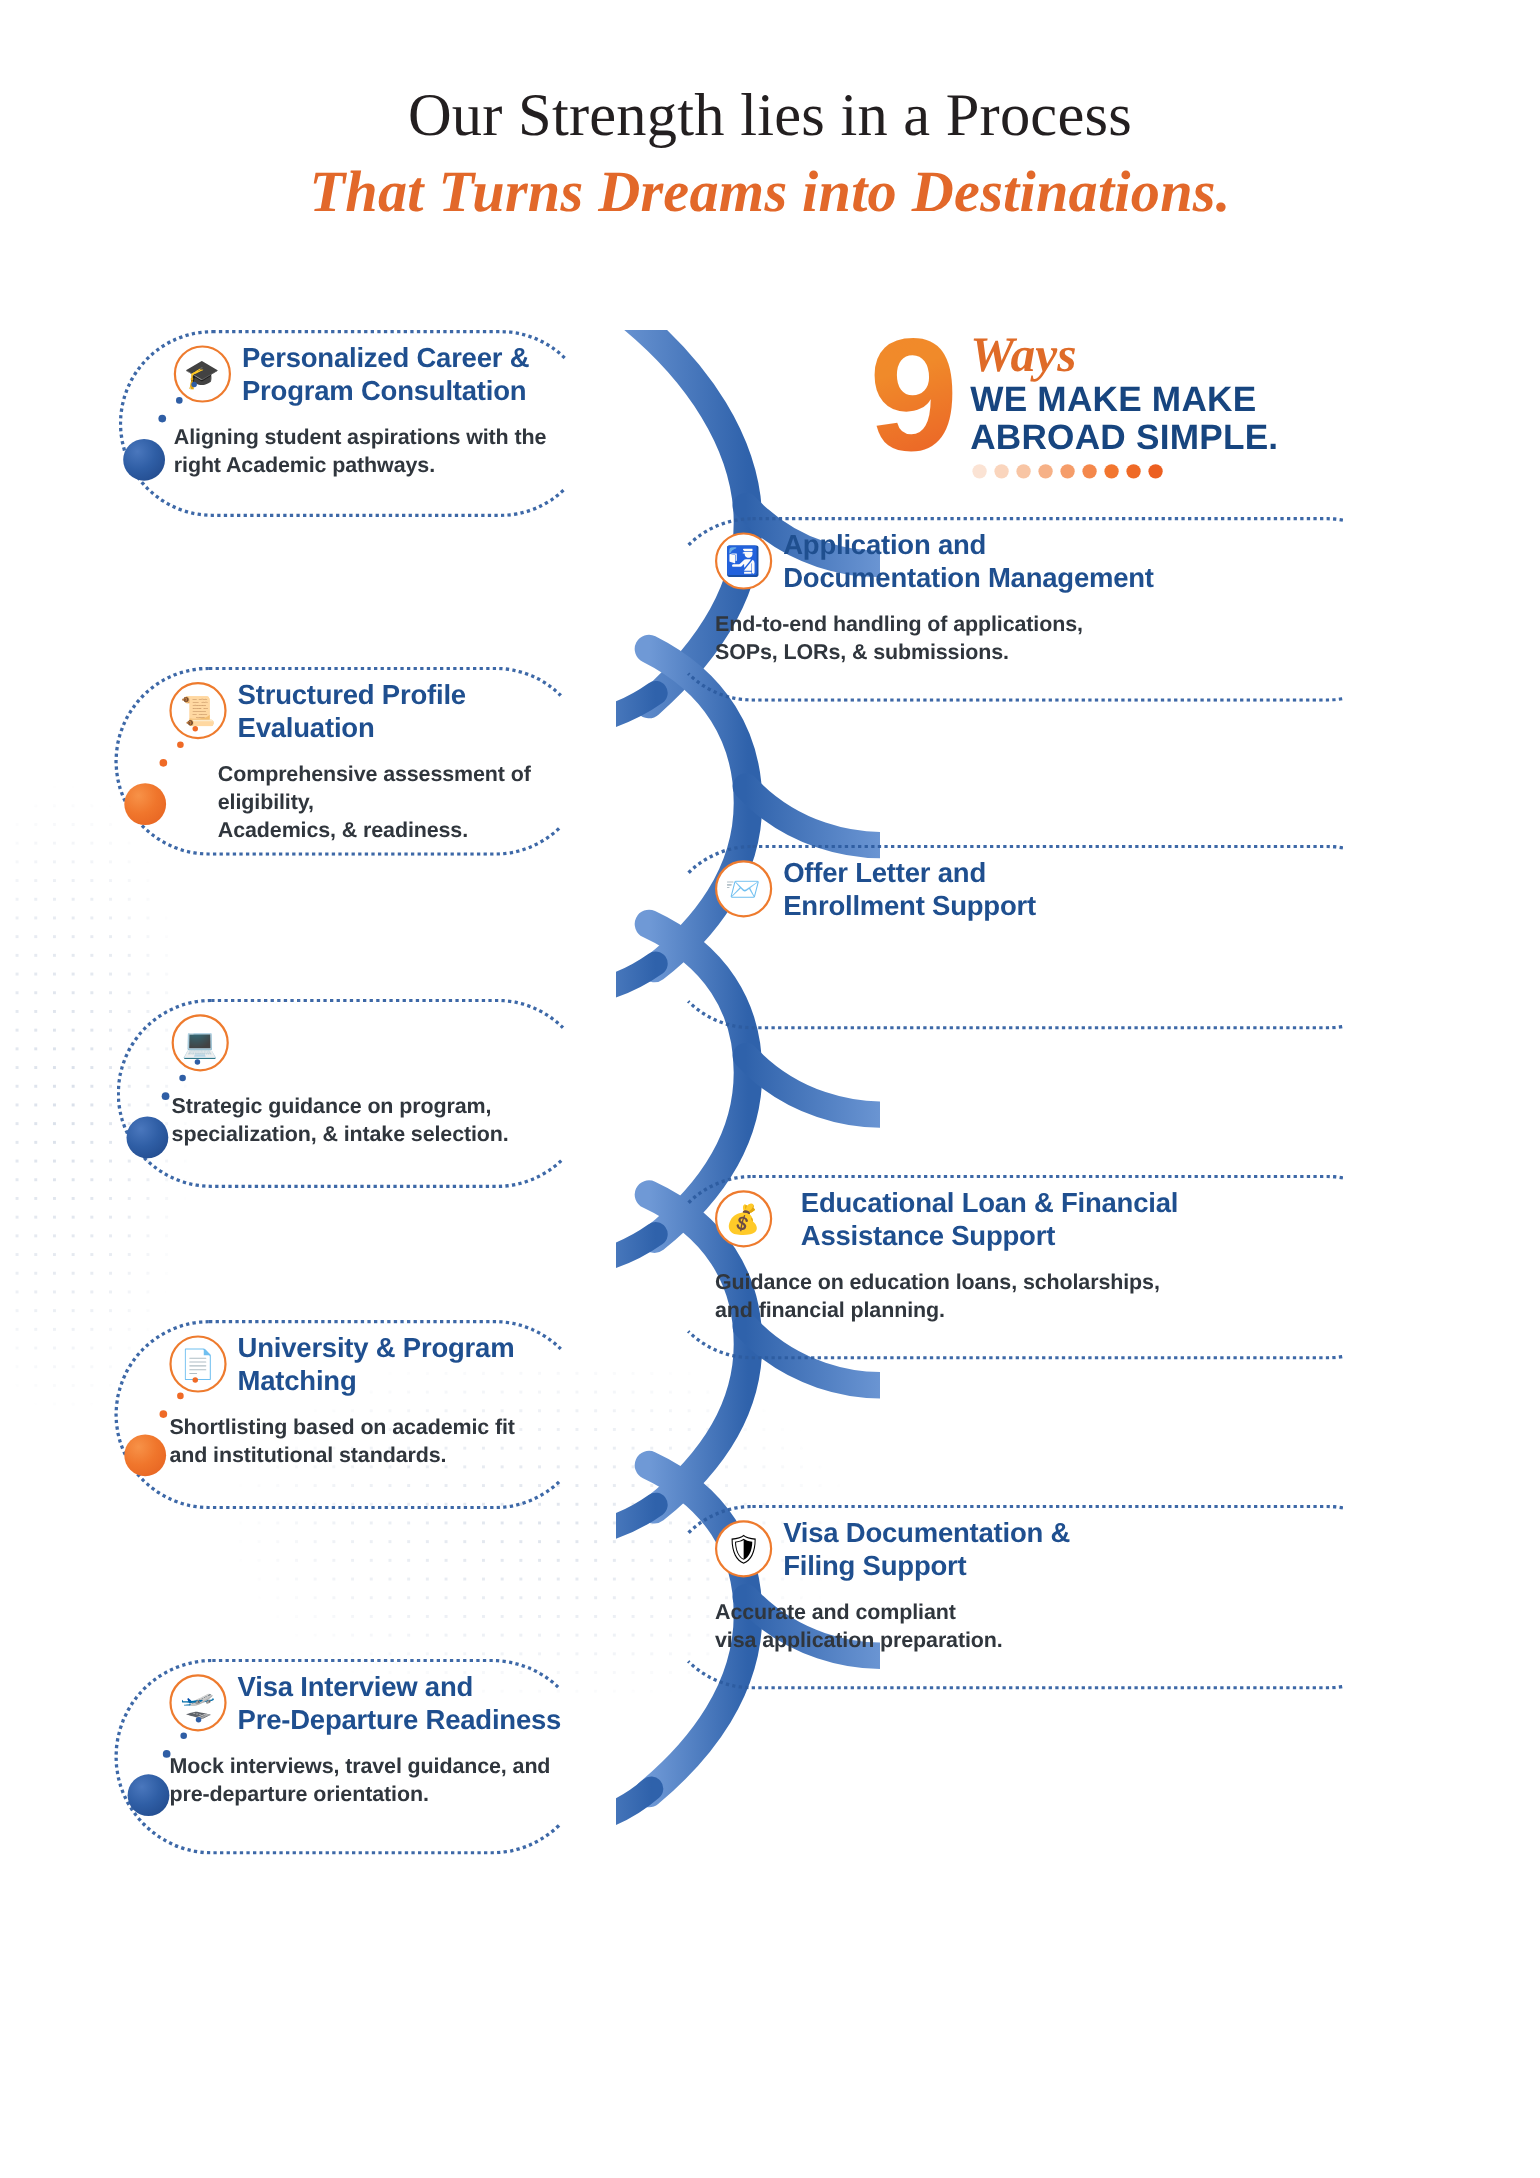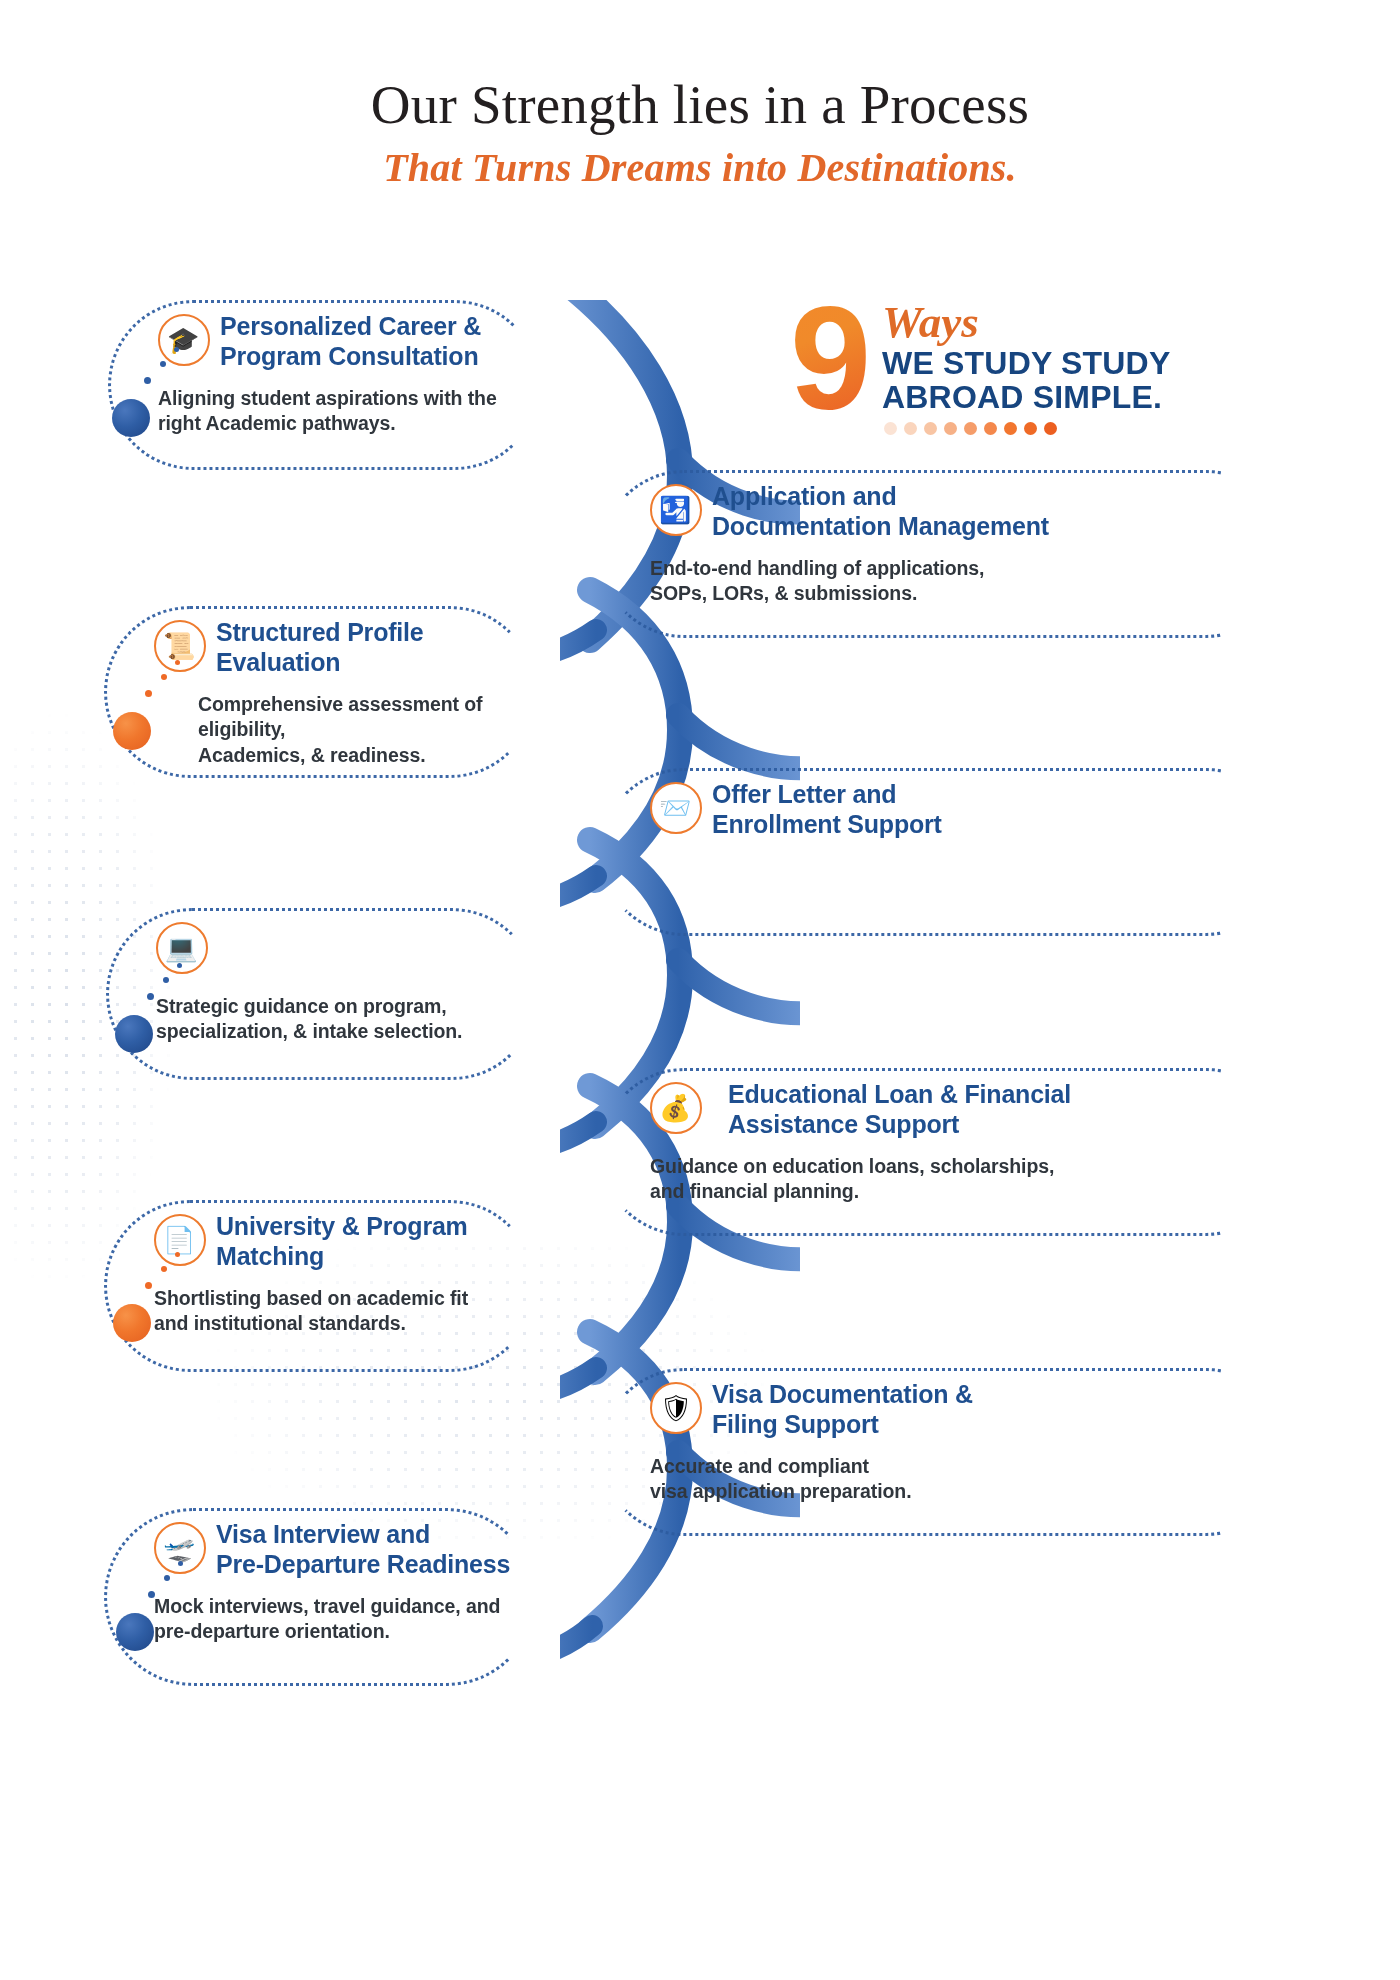--- a/index.html
+++ b/index.html
@@ -41,21 +41,21 @@
   .title-main {
     font-family: "Liberation Serif", serif;
     font-size: 55px; line-height: 1.12;
     color: #231f20; font-weight: 400;
     letter-spacing: .2px;
   }
   .title-sub {
     margin-top: 10px;
     font-family: "Liberation Serif", serif;
     font-style: italic; font-weight: 700;
-    font-size: 40px; line-height: 1.1;
+    font-size: 53px; line-height: 1.1;
     color: #e2682a;
     letter-spacing: .2px;
   }
 
   
   .badge { position: absolute; left: 790px; top: 296px; width: 460px; height: 140px; }
   .badge-nine {
     position: absolute; left: 0; top: -10px;
     font-family: "Liberation Sans", sans-serif;
     font-weight: 700; font-size: 146px; line-height: 1;
@@ -134,21 +134,21 @@
   <div class="bg-dots two"></div>
 
   <div class="head-wrap">
     <div class="title-main">Our Strength lies in a Process</div>
     <div class="title-sub">That Turns Dreams into Destinations.</div>
   </div>
 
   <div class="badge">
     <div class="badge-nine">9</div>
     <div class="badge-ways">Ways</div>
-    <div class="badge-l1">WE STUDY STUDY</div>
+    <div class="badge-l1">WE MAKE MAKE</div>
     <div class="badge-l2">ABROAD SIMPLE.</div>
     <div class="badge-dots" id="badge-dots">
         <i style="background: rgb(251, 227, 212);"></i>
         <i style="background: rgb(250, 213, 189);"></i>
         <i style="background: rgb(248, 197, 164);"></i>
         <i style="background: rgb(246, 177, 135);"></i>
         <i style="background: rgb(245, 157, 106);"></i>
         <i style="background: rgb(244, 136, 76);"></i>
         <i style="background: rgb(242, 118, 47);"></i>
         <i style="background: rgb(239, 106, 38);"></i>

